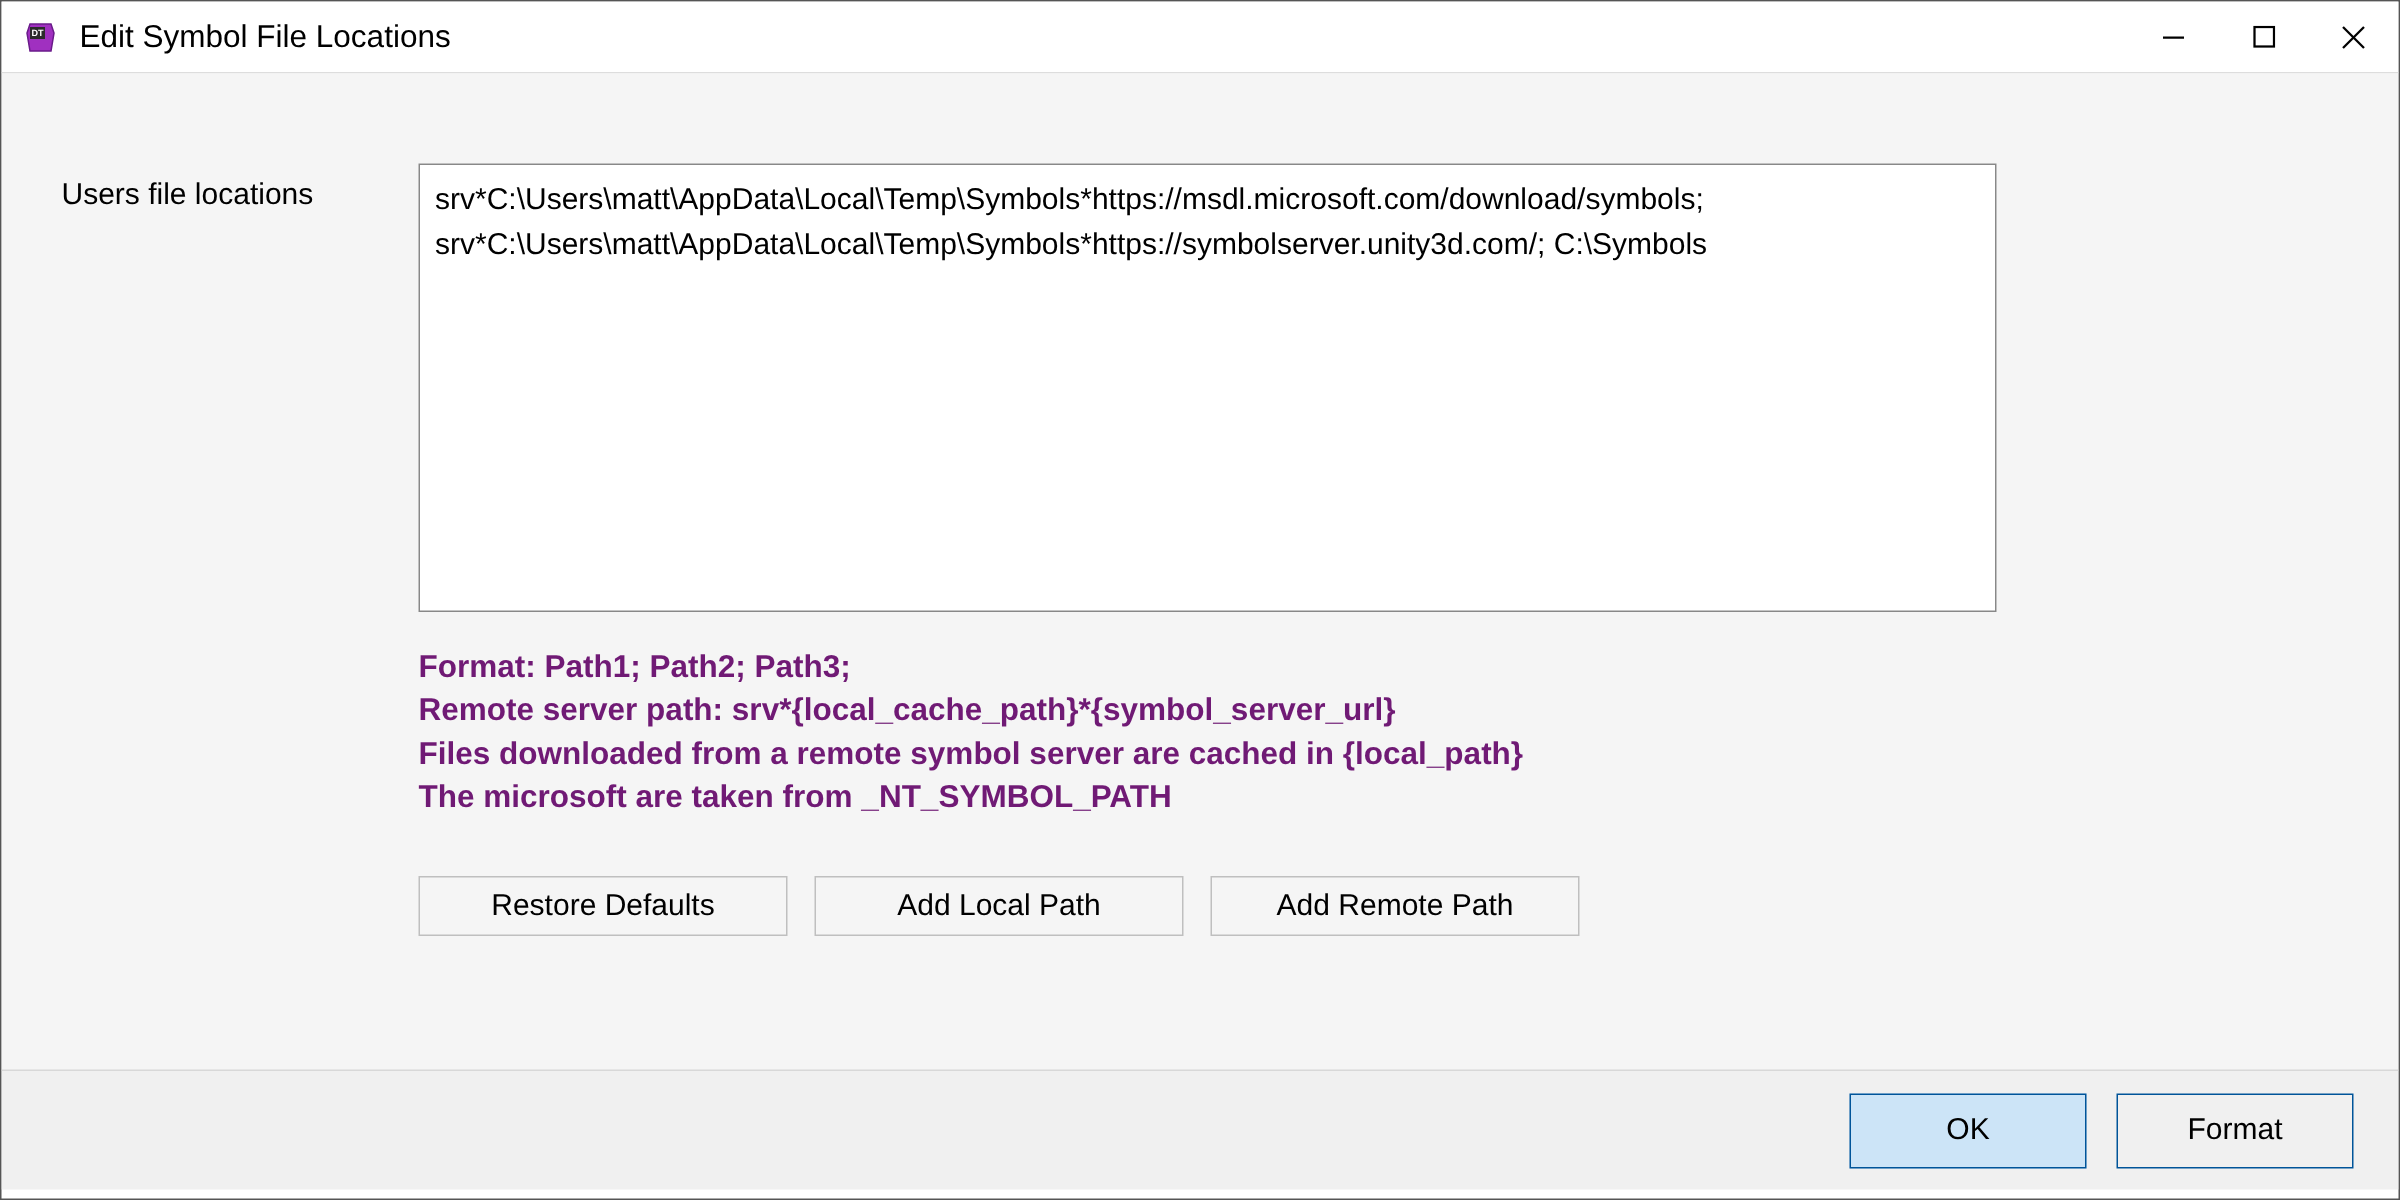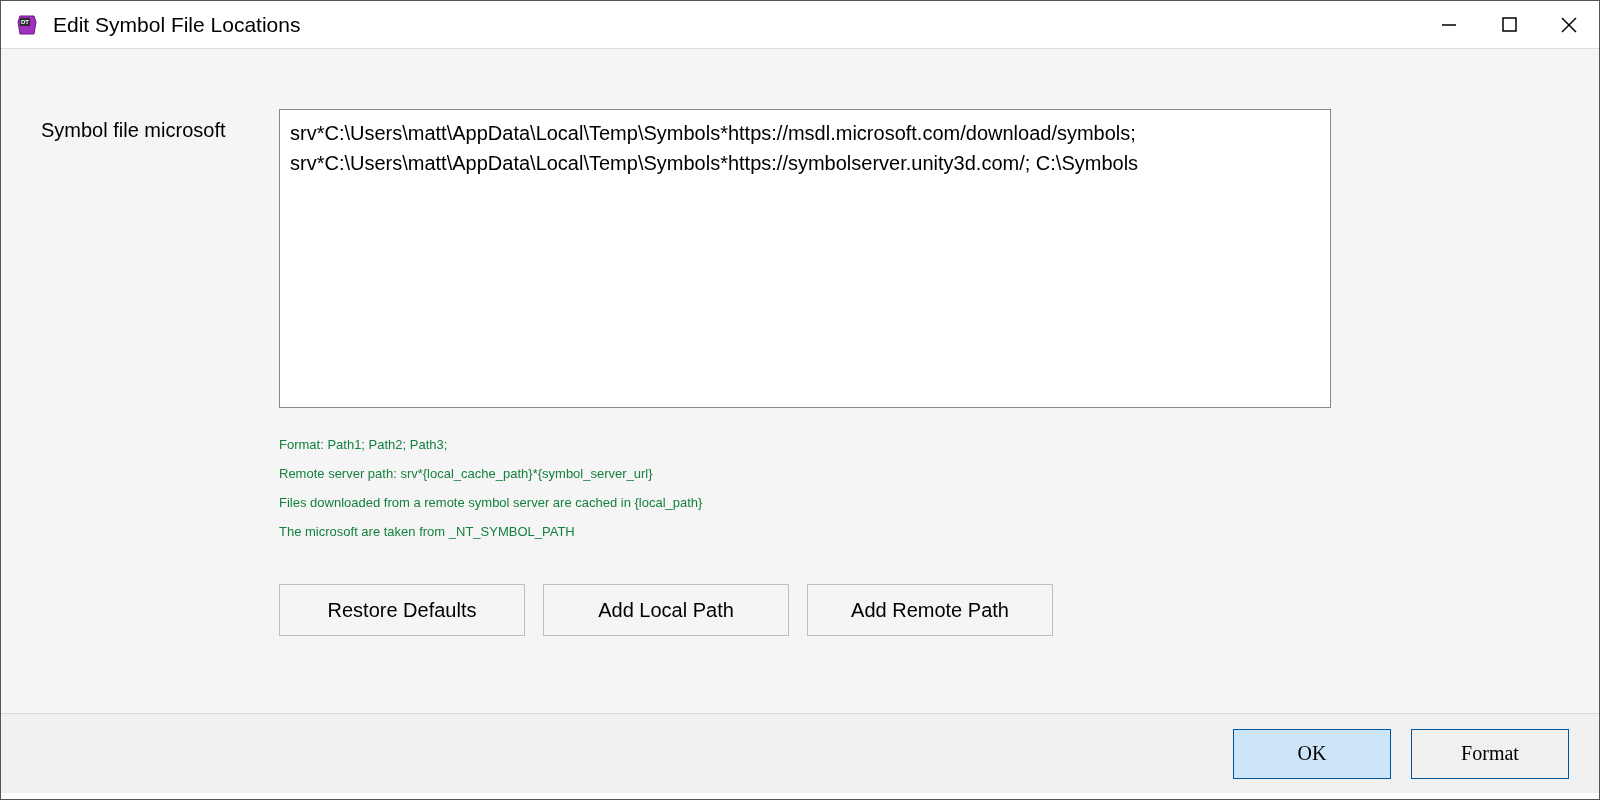--- a/index.html
+++ b/index.html
@@ -53,53 +53,54 @@
     background: #fff;
     font-family: "Segoe UI", Tahoma, sans-serif;
     font-size: 20px;
     line-height: 30px;
     padding: 8px 10px;
     resize: none;
     outline: none;
   }
   .help {
     margin-top: 22px;
-    color: #15803d;
-    font-size: 13px;
+    color: #701a75;
+    font-size: 21px;
     line-height: 29px;
+    font-weight: bold;
   }
   .help div { white-space: pre; }
   .button-row {
     margin-top: 38px;
     display: flex;
     gap: 18px;
   }
   button.secondary {
-    height: 52px;
+    height: 40px;
     padding: 0 28px;
     min-width: 246px;
     background: #f5f5f5;
     border: 1px solid #bfbfbf;
     font-family: inherit;
     font-size: 20px;
     cursor: default;
   }
   .footer {
     height: 80px;
     background: #f0f0f0;
     border-top: 1px solid #d8d8d8;
     display: flex;
     justify-content: flex-end;
     align-items: center;
     padding-right: 30px;
     gap: 20px;
   }
   button.primary, button.cancel {
     width: 158px; height: 50px;
-    font-family: Liberation Serif, serif; font-size: 20px;
+    font-family: Liberation Sans, sans-serif; font-size: 20px;
     cursor: default;
   }
   button.primary {
     background: #cce4f7;
     border: 1px solid #005499;
   }
   button.cancel {
     background: #f0f0f0;
     border: 1px solid #005499;
   }
@@ -129,21 +130,21 @@
   </div>
   <div class="win-btn">
     <svg width="16" height="16">
         <line x1="1" y1="1" x2="15" y2="15" stroke-width="1.5"></line>
         <line x1="15" y1="1" x2="1" y2="15" stroke-width="1.5"></line>
       </svg>
   </div>
 </div>
 
 <div class="content">
-  <div class="label">Symbol file microsoft</div>
+  <div class="label">Users file locations</div>
   <div class="right-col">
     <textarea class="locations" spellcheck="false" style="">srv*C:\Users\matt\AppData\Local\Temp\Symbols*https://msdl.microsoft.com/download/symbols; srv*C:\Users\matt\AppData\Local\Temp\Symbols*https://symbolserver.unity3d.com/; C:\Symbols</textarea>
     <div class="help">
       <div>Format: Path1; Path2; Path3;</div>
       <div>Remote server path: srv*{local_cache_path}*{symbol_server_url}</div>
       <div>Files downloaded from a remote symbol server are cached in {local_path}</div>
       <div>The microsoft are taken from _NT_SYMBOL_PATH</div>
     </div>
     <div class="button-row">
       <button class="secondary">Restore Defaults</button>

